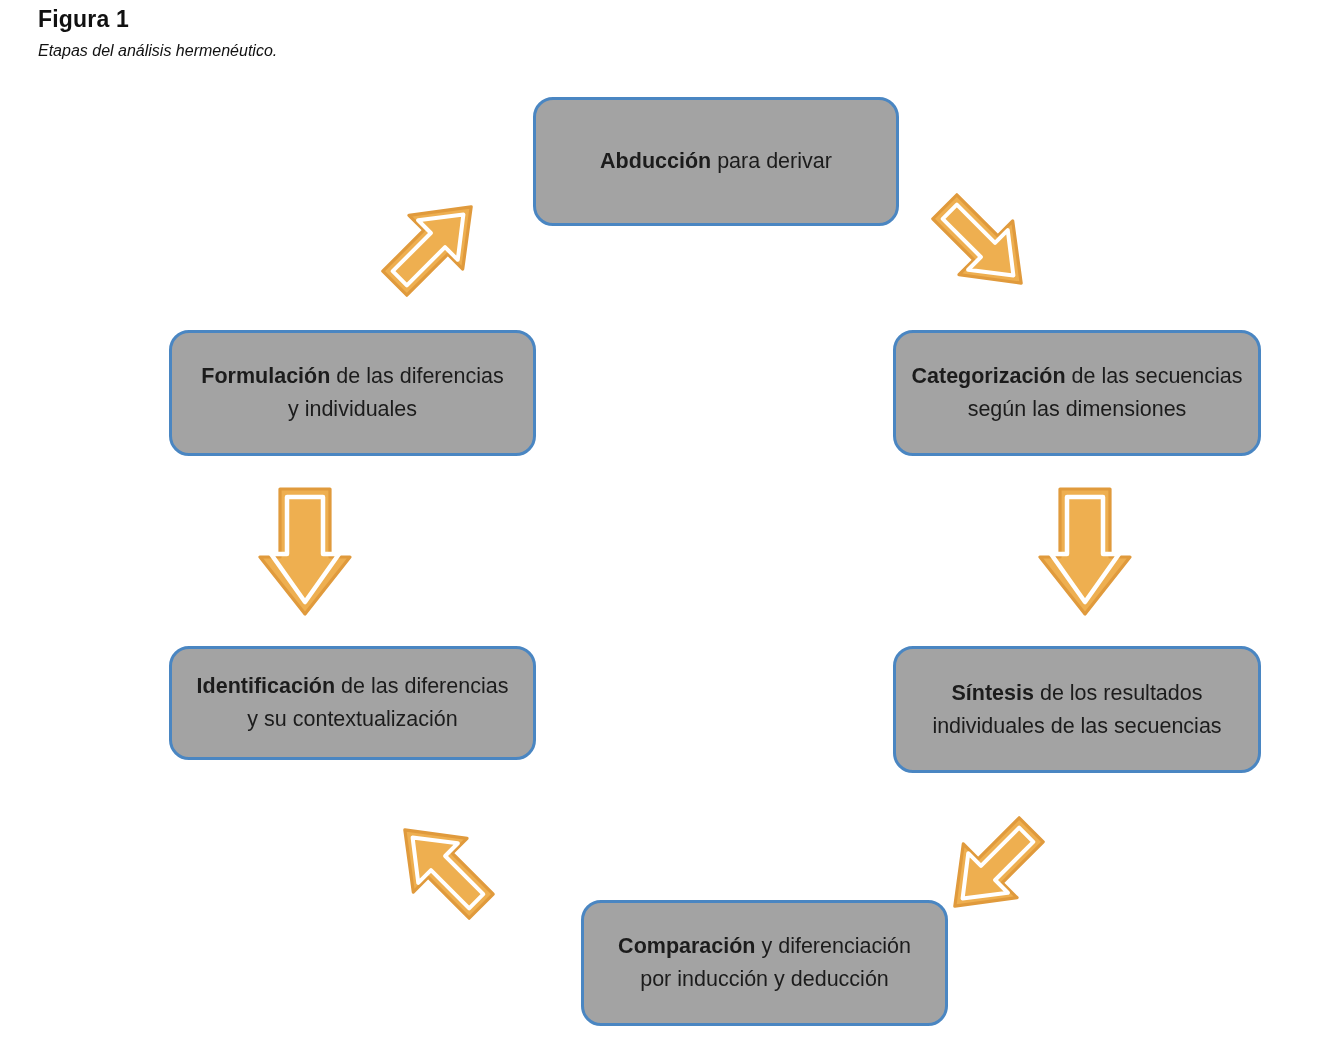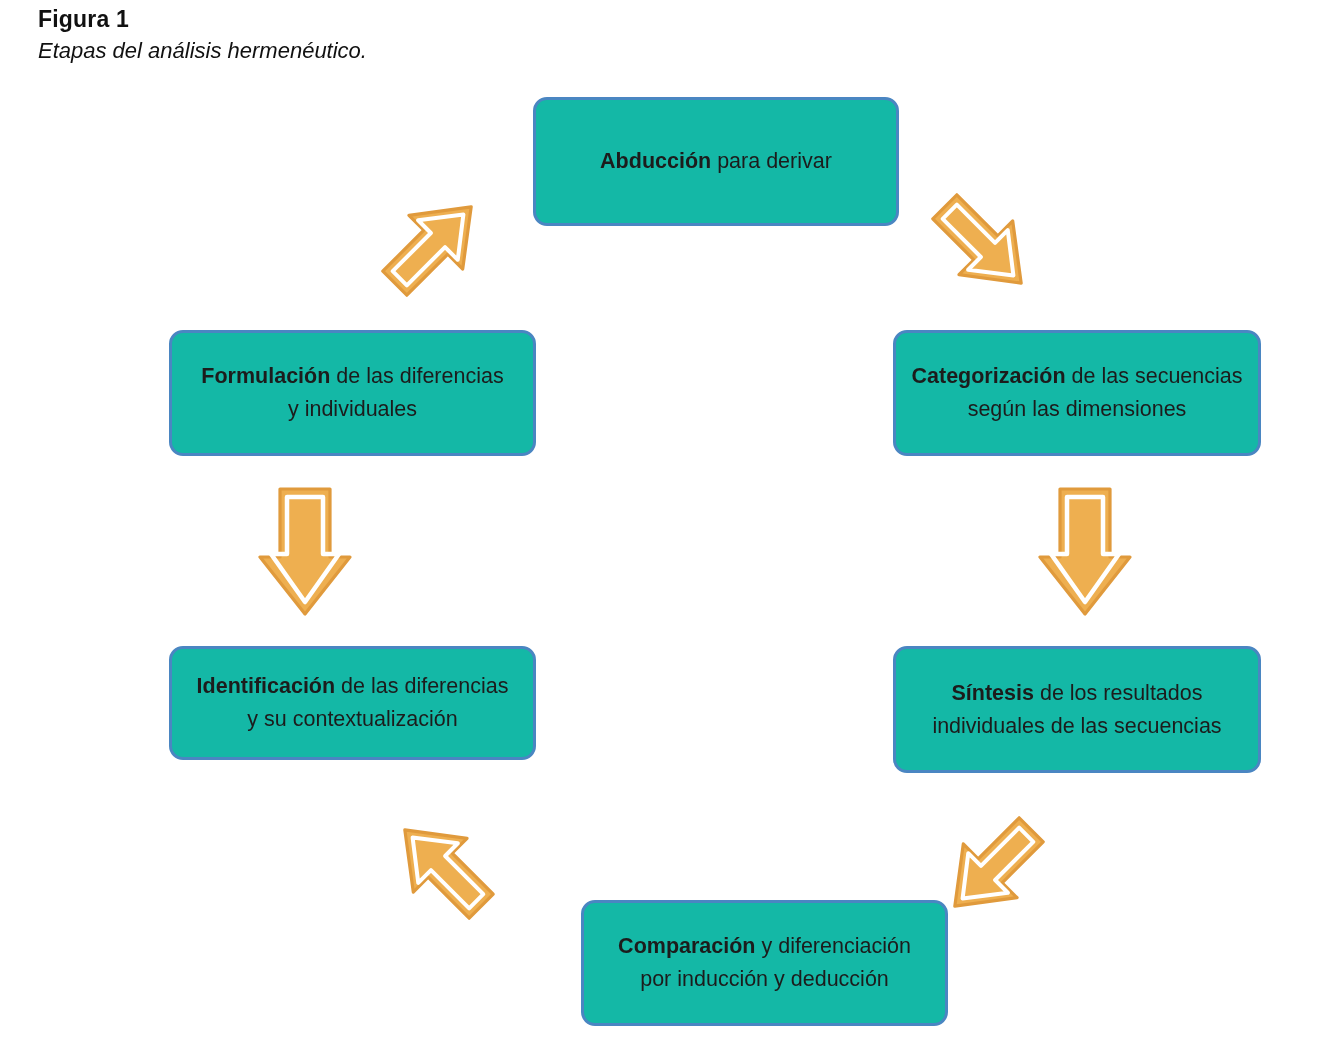--- a/index.html
+++ b/index.html
@@ -25,43 +25,43 @@
     margin-left: 10px;
   }
   #caption .fig-label {
     font-size: 23px;
     font-weight: bold;
     letter-spacing: 0.2px;
     color: #111111;
     line-height: 30px;
   }
   #caption .fig-title {
-    font-size: 22px;
+    font-size: 16px;
     font-style: italic;
     color: #111111;
     line-height: 30px;
     margin-top: 2px;
   }
 
   
   #diagram {
     position: absolute;
     left: 0;
     top: 0;
     width: 1328px;
     height: 1062px;
   }
 
   
   .node {
     position: absolute;
     box-sizing: border-box;
-    background: #14b8a6;
+    background: #a3a3a3;
     border: 3px solid #4a86c2;
-    border-radius: 14px;
+    border-radius: 20px;
     display: flex;
     align-items: center;
     justify-content: center;
     text-align: center;
     line-height: 33px;
     font-size: 21.5px;
     color: #1c1c1c;
     padding: 8px 10px;
   }
   .node .lead {

